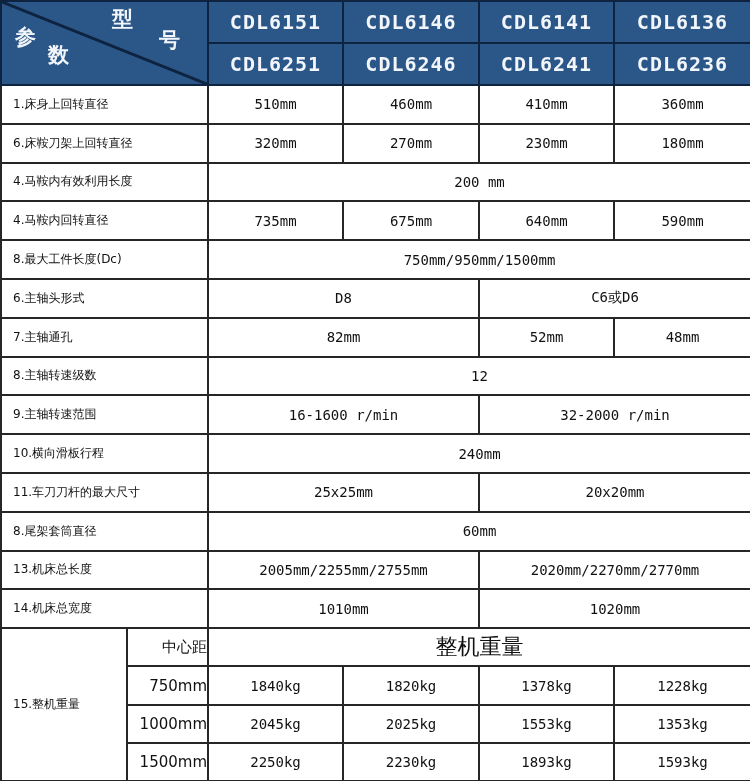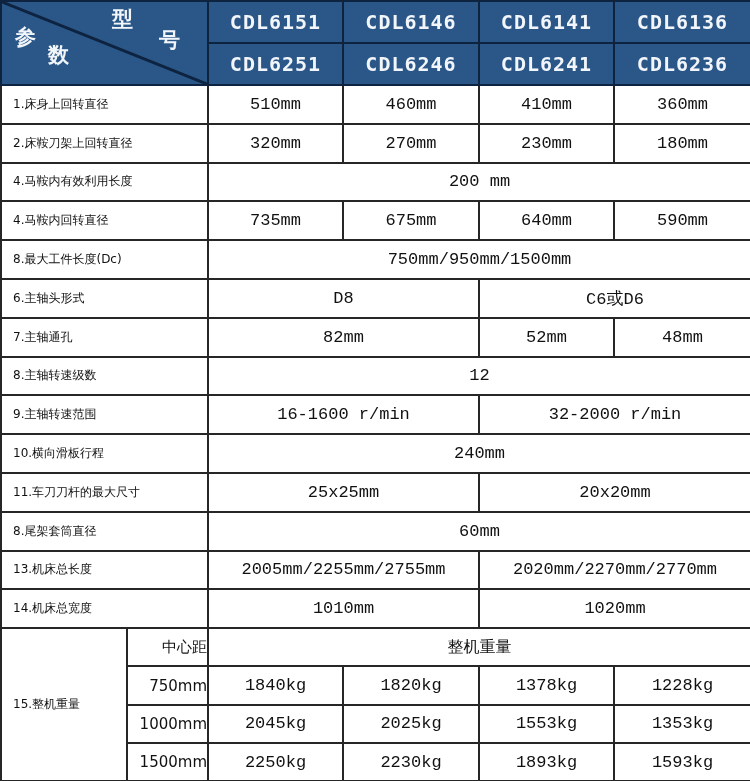--- a/index.html
+++ b/index.html
@@ -51,37 +51,36 @@
   tr.s { height: 38.25px; }
   td.lbl {
     font-family: "DejaVu Sans", "Liberation Sans", sans-serif;
     font-size: 12px;
     color: #111111;
     text-align: left;
     padding-left: 11px;
     white-space: nowrap;
   }
   td.val {
-    font-size: 17px;
+    font-size: 14px;
     color: #111111;
     text-align: center;
     white-space: nowrap;
-    font-family: Liberation Mono, monospace;
   }
   td.sub {
     font-family: "DejaVu Sans", "Liberation Sans", sans-serif;
     font-size: 15px;
     color: #111111;
     text-align: right;
     padding-left: 4px;
     white-space: nowrap;
   }
   td.wh {
     font-family: "DejaVu Sans", "Liberation Sans", sans-serif;
-    font-size: 16px;
+    font-size: 22px;
   }
 </style>
 </head>
 <body>
 
 <table>
   <colgroup>
     <col style="width:126px">
       <col style="width:81px">
     <col style="width:135px">
@@ -115,21 +114,21 @@
 
   <tr class="r">
     <td class="lbl" colspan="2">1.床身上回转直径</td>
     <td class="val">510mm</td>
     <td class="val">460mm</td>
     <td class="val">410mm</td>
     <td class="val">360mm</td>
   </tr>
 
   <tr class="r">
-    <td class="lbl" colspan="2">2.床鞍刀架上回转直径</td>
+    <td class="lbl" colspan="2">6.床鞍刀架上回转直径</td>
     <td class="val">320mm</td>
     <td class="val">270mm</td>
     <td class="val">230mm</td>
     <td class="val">180mm</td>
   </tr>
 
   <tr class="r">
     <td class="lbl" colspan="2">4.马鞍内有效利用长度</td>
     <td class="val" colspan="4">200 mm</td>
   </tr>

